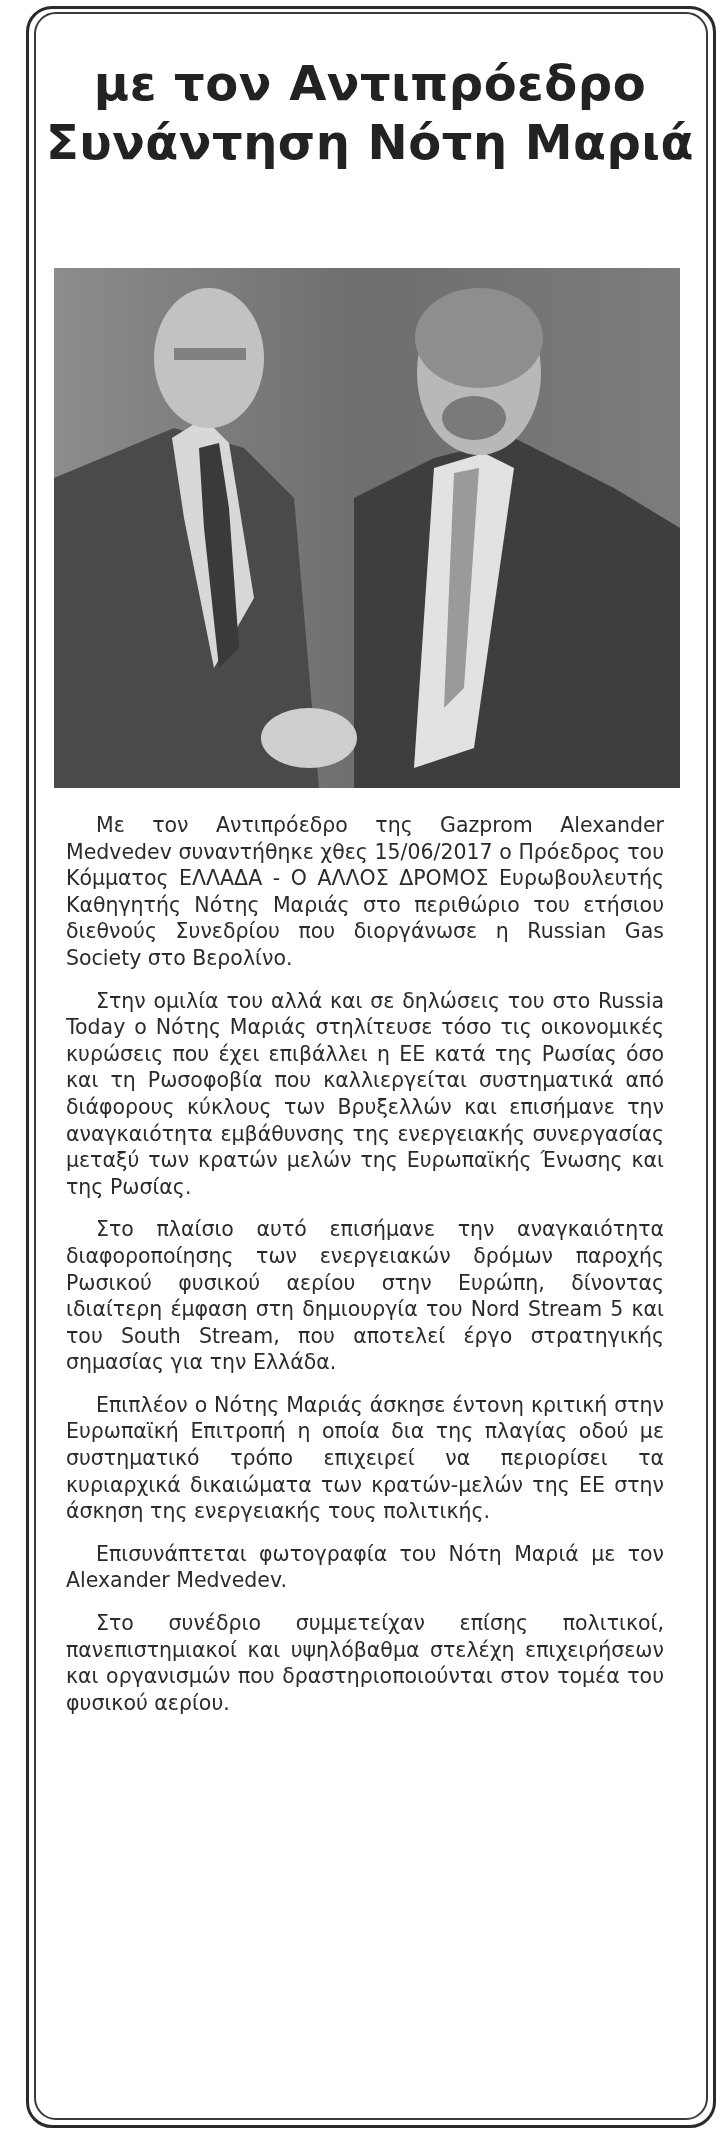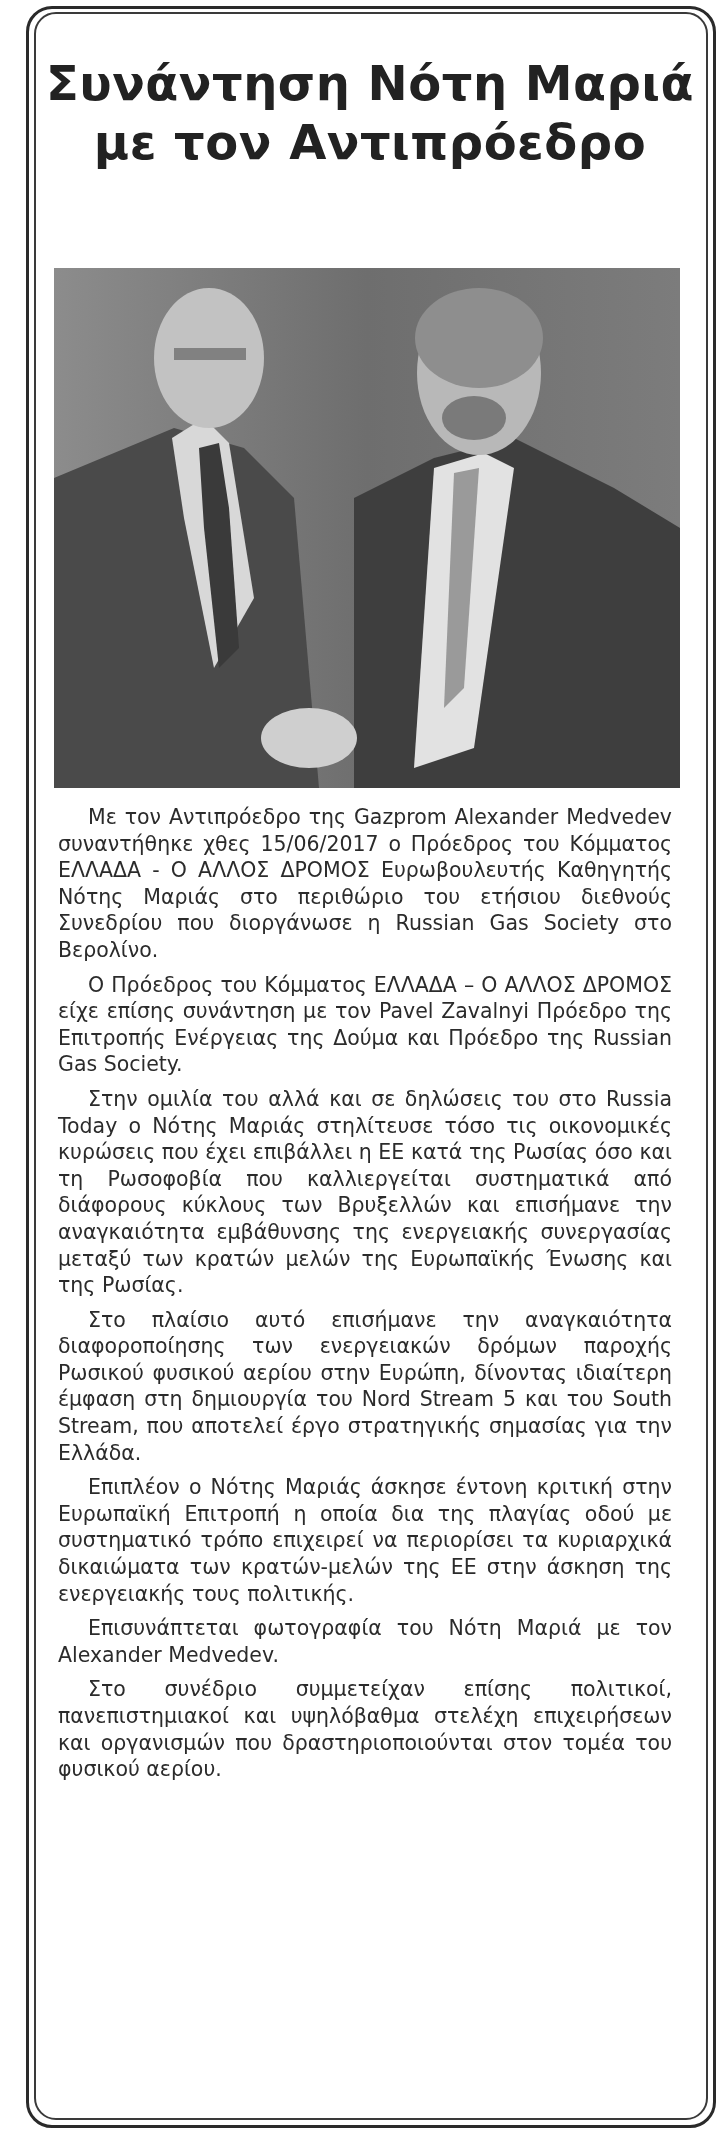--- a/index.html
+++ b/index.html
@@ -20,31 +20,31 @@
     .photo {
       position:absolute; left:54px; top:268px; width:626px; height:520px;
       background:#8a8a8a; overflow:hidden;
     }
     .photo svg { width:100%; height:100%; display:block; }
     .body-text {
       position:absolute; left:50px; top:796px; width:630px;
       font-family:"DejaVu Sans", sans-serif; font-size:20.5px; line-height:26.6px;
       color:#2b2b2b; text-align:justify;
     }
-    .body-text p { margin:8px; text-indent:30px; }
+    .body-text p { margin:16px; text-indent:30px; }
   </style>
 </head>
 <body>
 
 <div class="frame-outer"></div>
 <div class="frame-inner"></div>
 
 <h1 class="title">
+  <span style="display:block">με τον Αντιπρόεδρο</span>
   <span style="display:block">Συνάντηση Νότη Μαριά</span>
-  <span style="display:block">με τον Αντιπρόεδρο</span>
 </h1>
 
 <div class="photo" title="Black-and-white photo of two men in suits shaking hands">
   <svg viewBox="0 0 626 520" preserveAspectRatio="none">
     <defs>
       <linearGradient id="bg" x1="0" y1="0" x2="1" y2="0">
         <stop offset="0" stop-color="#8c8c8c"></stop>
         <stop offset="0.5" stop-color="#6e6e6e"></stop>
         <stop offset="1" stop-color="#7c7c7c"></stop>
       </linearGradient>
@@ -63,19 +63,18 @@
     <ellipse cx="425" cy="105" rx="62" ry="82" fill="#b8b8b8"></ellipse>
     <ellipse cx="425" cy="70" rx="64" ry="50" fill="#8e8e8e"></ellipse>
     <ellipse cx="420" cy="150" rx="32" ry="22" fill="#7a7a7a"></ellipse>
 
     <ellipse cx="255" cy="470" rx="48" ry="30" fill="#cfcfcf"></ellipse>
   </svg>
 </div>
 
 <div class="body-text">
   <p>Με τον Αντιπρόεδρο της Gazprom Alexander Medvedev συναντήθηκε χθες 15/06/2017 ο Πρόεδρος του Κόμματος ΕΛΛΑΔΑ - Ο ΑΛΛΟΣ ΔΡΟΜΟΣ Ευρωβουλευτής Καθηγητής Νότης Μαριάς στο περιθώριο του ετήσιου διεθνούς Συνεδρίου που διοργάνωσε η Russian Gas Society στο Βερολίνο.</p>
-  <p>Ο Πρόεδρος του Κόμματος ΕΛΛΑΔΑ – Ο ΑΛΛΟΣ ΔΡΟΜΟΣ είχε επίσης συνάντηση με τον Pavel Zavalnyi Πρόεδρο της Επιτροπής Ενέργειας της Δούμα και Πρόεδρο της Russian Gas Society.</p>
   <p>Στην ομιλία του αλλά και σε δηλώσεις του στο Russia Today ο Νότης Μαριάς στηλίτευσε τόσο τις οικονομικές κυρώσεις που έχει επιβάλλει η ΕΕ κατά της Ρωσίας όσο και τη Ρωσοφοβία που καλλιεργείται συστηματικά από διάφορους κύκλους των Βρυξελλών και επισήμανε την αναγκαιότητα εμβάθυνσης της ενεργειακής συνεργασίας μεταξύ των κρατών μελών της Ευρωπαϊκής Ένωσης και της Ρωσίας.</p>
   <p>Στο πλαίσιο αυτό επισήμανε την αναγκαιότητα διαφοροποίησης των ενεργειακών δρόμων παροχής Ρωσικού φυσικού αερίου στην Ευρώπη, δίνοντας ιδιαίτερη έμφαση στη δημιουργία του Nord Stream 5 και του South Stream, που αποτελεί έργο στρατηγικής σημασίας για την Ελλάδα.</p>
   <p>Επιπλέον ο Νότης Μαριάς άσκησε έντονη κριτική στην Ευρωπαϊκή Επιτροπή η οποία δια της πλαγίας οδού με συστηματικό τρόπο επιχειρεί να περιορίσει τα κυριαρχικά δικαιώματα των κρατών-μελών της ΕΕ στην άσκηση της ενεργειακής τους πολιτικής.</p>
   <p>Επισυνάπτεται φωτογραφία του Νότη Μαριά με τον Alexander Medvedev.</p>
   <p>Στο συνέδριο συμμετείχαν επίσης πολιτικοί, πανεπιστημιακοί και υψηλόβαθμα στελέχη επιχειρήσεων και οργανισμών που δραστηριοποιούνται στον τομέα του φυσικού αερίου.</p>
 </div>
 
 </body></html>

